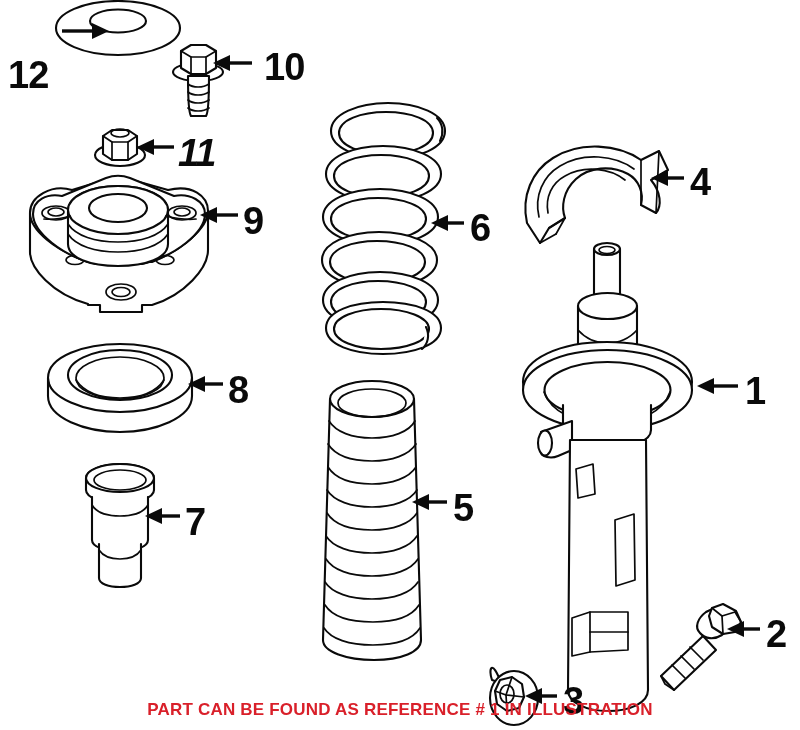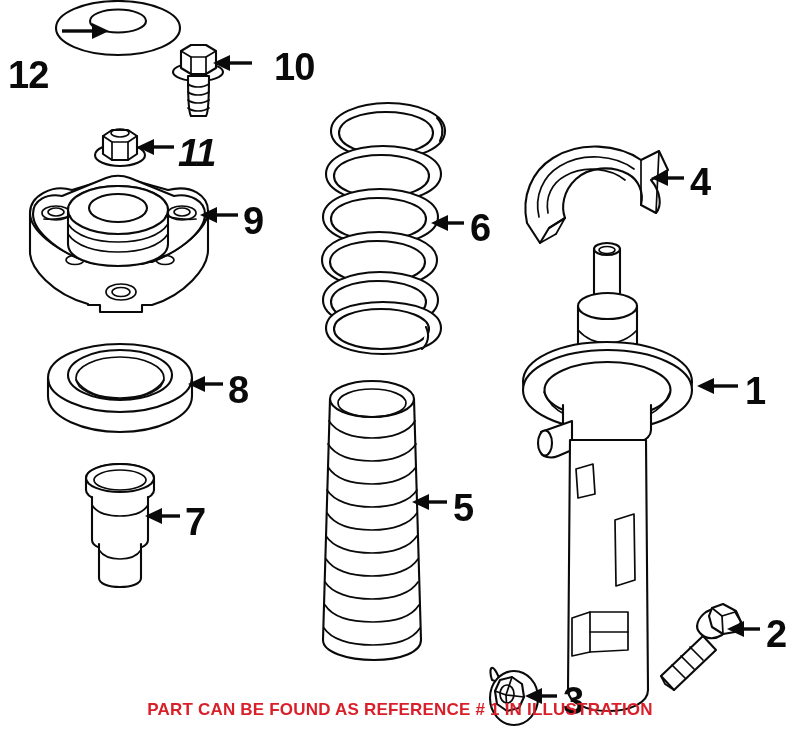--- a/index.html
+++ b/index.html
@@ -332,21 +332,21 @@
       <line class="arw" x1="760" y1="629" x2="742" y2="629"></line>
       <path class="arwh" d="M744,621 L727,629 L744,637 Z"></path>
     </g>
     <g>
       <line class="arw" x1="557" y1="696" x2="540" y2="696"></line>
       <path class="arwh" d="M542,688 L525,696 L542,704 Z"></path>
     </g>
   </svg>
 
   <div class="callout-label" style="left:8px;  top:14px;  font-size:38px;margin-top:42px;">12</div>
-  <div class="callout-label" style="left:274px;top:48px;  font-size:38px;">10</div>
+  <div class="callout-label" style="left:264px;top:48px;  font-size:38px;">10</div>
   <div class="callout-label" style="left:178px;top:134px; font-size:38px;font-style:italic;">11</div>
   <div class="callout-label" style="left:243px;top:202px; font-size:38px;">9</div>
   <div class="callout-label" style="left:228px;top:371px; font-size:38px;">8</div>
   <div class="callout-label" style="left:185px;top:503px; font-size:38px;">7</div>
   <div class="callout-label" style="left:470px;top:209px; font-size:38px;">6</div>
   <div class="callout-label" style="left:453px;top:489px; font-size:38px;">5</div>
   <div class="callout-label" style="left:690px;top:163px; font-size:38px;">4</div>
   <div class="callout-label" style="left:745px;top:372px; font-size:38px;">1</div>
   <div class="callout-label" style="left:766px;top:615px; font-size:38px;">2</div>
   <div class="callout-label" style="left:563px;top:682px; font-size:38px;">3</div>

